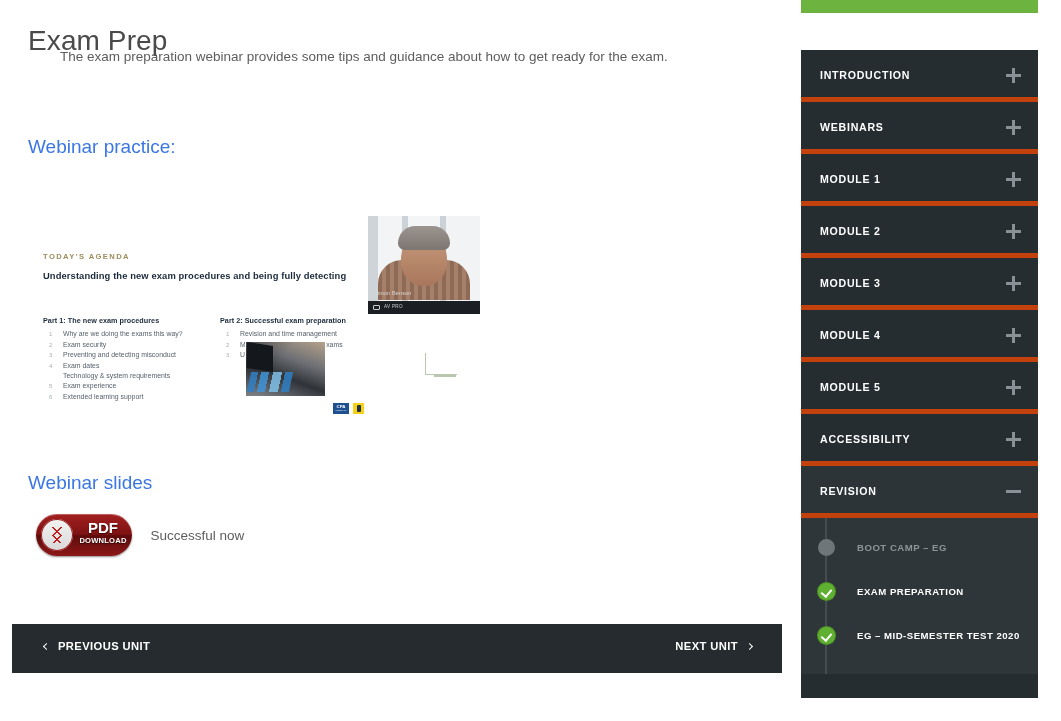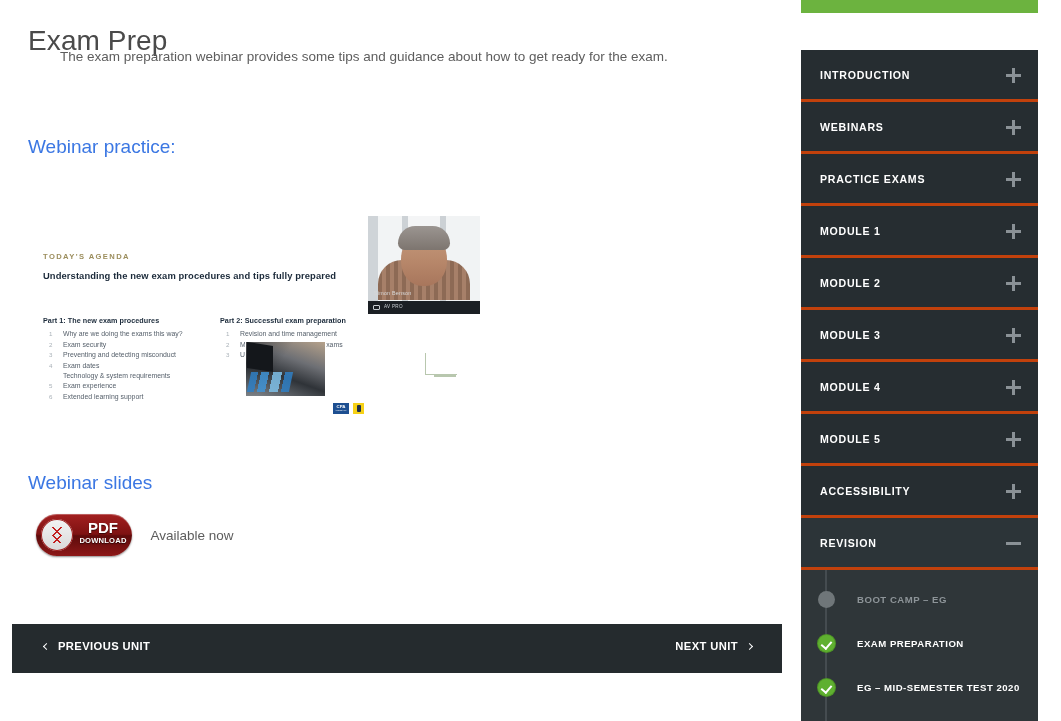--- a/index.html
+++ b/index.html
@@ -236,21 +236,21 @@
     position: absolute; left: 801px; top: 0; width: 237px; height: 13px;
     background: #6cb33f;
   }
   .sidebar {
     position: absolute; left: 801px; top: 50px;
     width: 237px; height: 648px;
     background: #262d31;
   }
   .sb-item {
     position: relative; height: 52px;
-    border-bottom: 3px solid #c2410c;
+    border-bottom: 5px solid #c2410c;
     cursor: pointer;
   }
   .sb-item .lbl {
     position: absolute; left: 19px; top: 19px;
     font-size: 10.6px; font-weight: 700; color: #ffffff;
     letter-spacing: .75px;
   }
   .sb-item .sign {
     position: absolute; right: 17px; top: 18px;
     width: 15px; height: 15px;
@@ -309,21 +309,21 @@
     <div class="para p1">The exam preparation webinar provides some tips and guidance about how to get ready for the exam.</div>
 
     <div class="sec-head rec">Webinar practice:</div>
 
     <div class="video">
 
       <div class="wm"></div>
       <div class="wm2"></div>
 
       <div class="agenda-kicker">TODAY'S AGENDA</div>
-      <div class="agenda-title">Understanding the new exam procedures and tips fully prepared</div>
+      <div class="agenda-title">Understanding the new exam procedures and being fully detecting</div>
 
       <div class="col left">
         <div class="ch">Part 1: The new exam procedures</div>
         <ol>
           <li><span class="num">1</span><span>Why are we doing the exams this way?</span></li>
           <li><span class="num">2</span><span>Exam security</span></li>
           <li><span class="num">3</span><span>Preventing and detecting misconduct</span></li>
           <li><span class="num">4</span><span>Exam dates</span></li>
           <li><span class="num"></span><span>Technology &amp; system requirements</span></li>
           <li><span class="num">5</span><span>Exam experience</span></li>
@@ -365,43 +365,39 @@
     <div class="sec-head slides">Webinar slides</div>
 
     <div class="pdfrow">
       <span class="pdfbtn">
         <span class="ring"></span>
         <span class="txt">
           <span class="big">PDF</span>
           <span class="small">DOWNLOAD</span>
         </span>
       </span>
-      <span class="avail">Available now</span>
+      <span class="avail">Successful now</span>
     </div>
 
     <div class="unitnav">
       <span class="prev"><span class="chev l"></span><span>PREVIOUS UNIT</span></span>
       <span class="next"><span>NEXT UNIT</span><span class="chev r"></span></span>
     </div>
   </div>
 
   <div class="greenbar"></div>
 
   <div class="sidebar">
 
     <div class="sb-item">
       <span class="lbl">INTRODUCTION</span>
       <span class="sign plus"></span>
     </div>
     <div class="sb-item">
       <span class="lbl">WEBINARS</span>
-      <span class="sign plus"></span>
-    </div>
-    <div class="sb-item">
-      <span class="lbl">PRACTICE EXAMS</span>
       <span class="sign plus"></span>
     </div>
     <div class="sb-item">
       <span class="lbl">MODULE 1</span>
       <span class="sign plus"></span>
     </div>
     <div class="sb-item">
       <span class="lbl">MODULE 2</span>
       <span class="sign plus"></span>
     </div>

